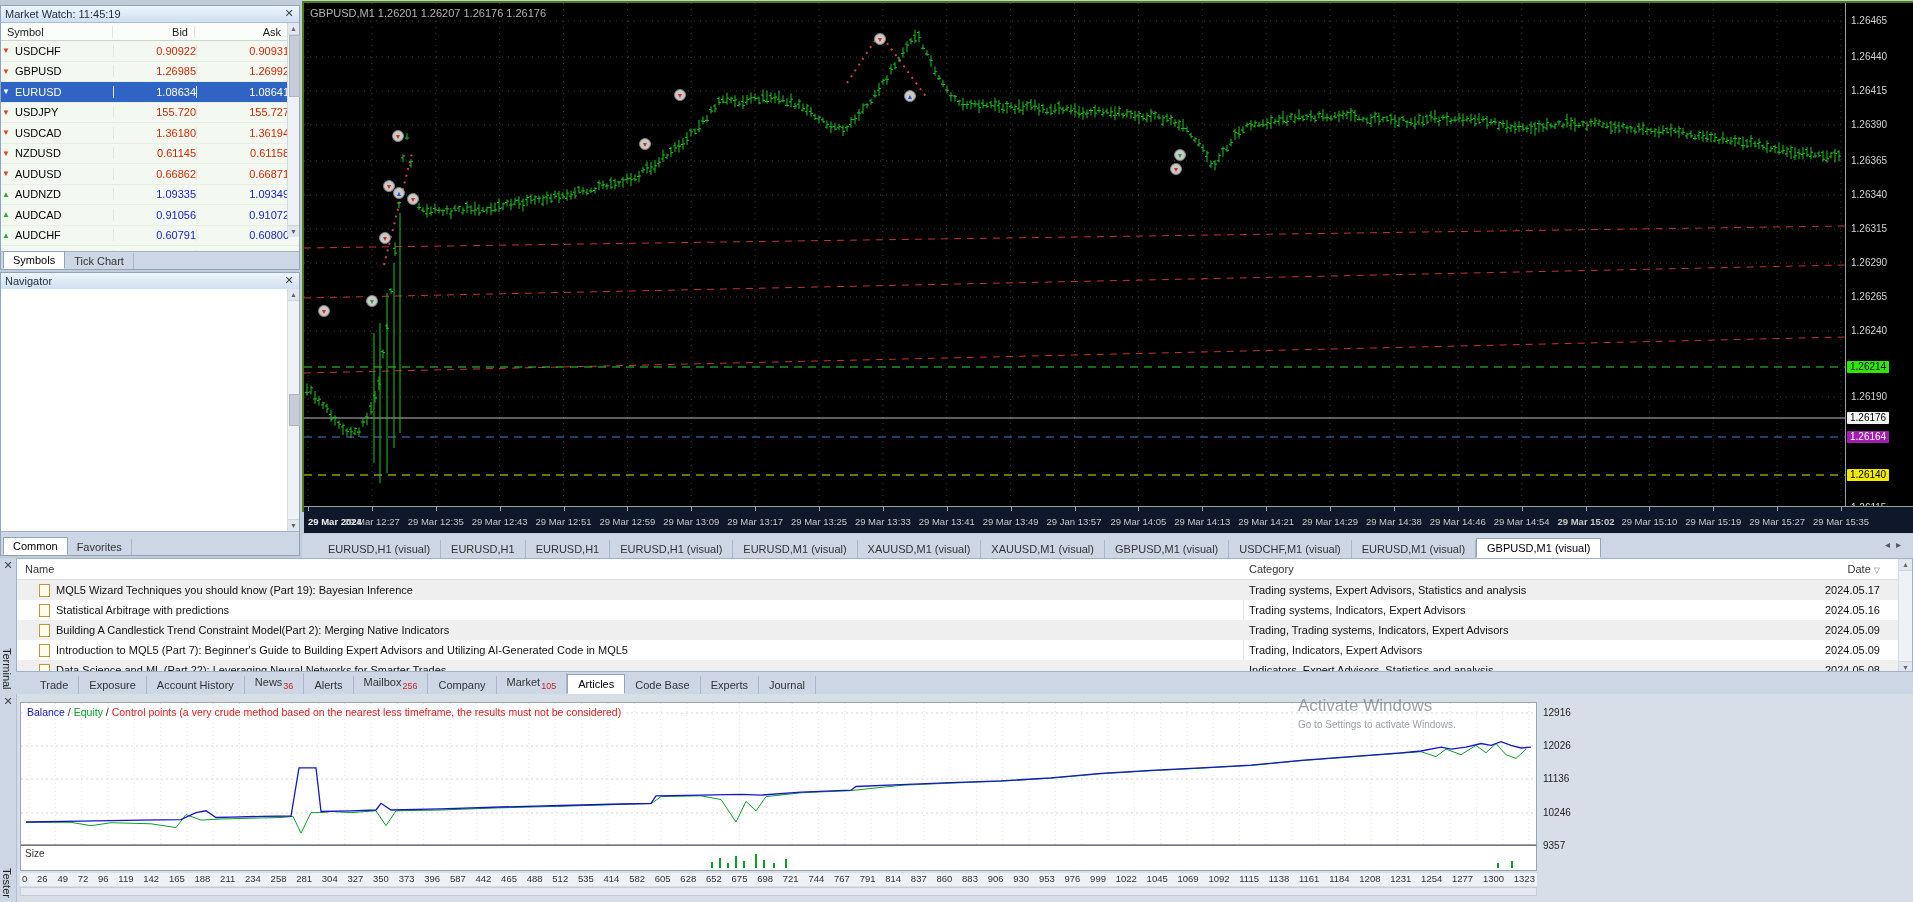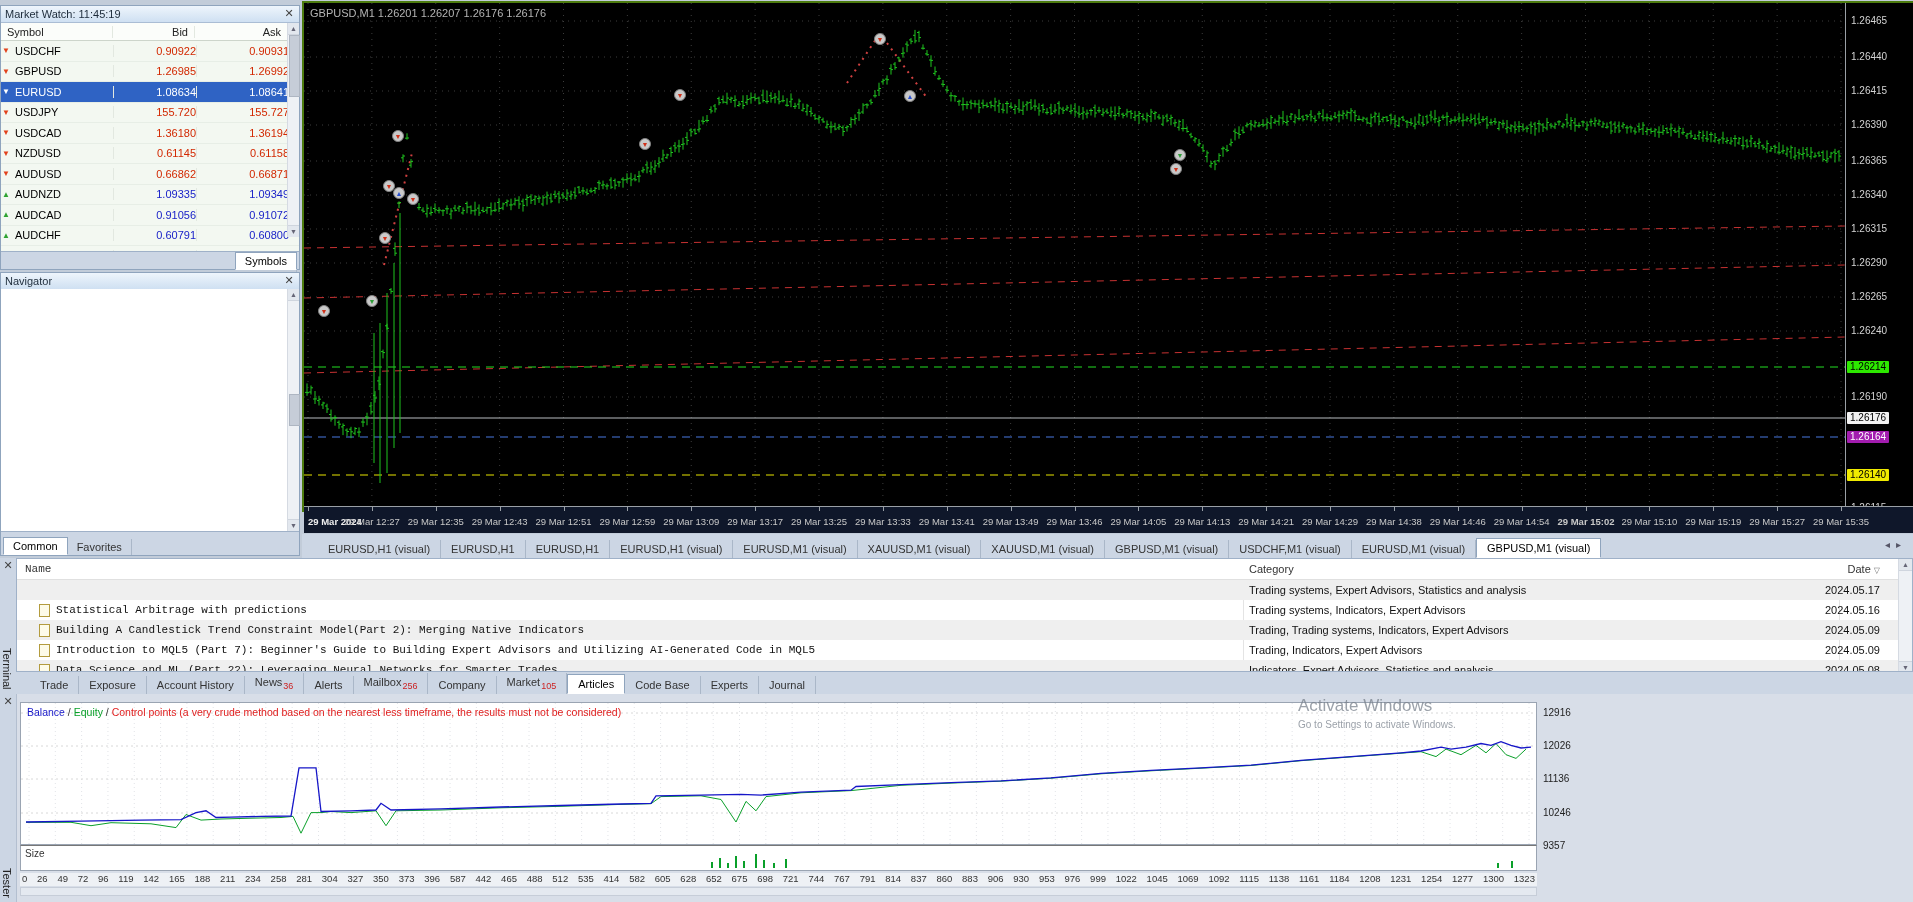--- a/index.html
+++ b/index.html
@@ -53,21 +53,21 @@
   .tab-scroll{position:absolute;right:6px;top:5px;color:#556;font-size:10px;letter-spacing:6px;cursor:pointer;}
   
   #toolbox{position:absolute;left:0;top:558px;width:1913px;height:136px;background:#ccd6e4;}
   .side-strip{position:absolute;left:0;top:0;width:16px;height:100%;background:#ccd6e4;border-right:1px solid #b3bfd0;}
   .side-label{position:absolute;left:1px;bottom:4px;writing-mode:vertical-rl;font-size:11px;color:#222;}
   .strip-x{position:absolute;left:2px;top:2px;}
   #tb-list{position:absolute;left:16px;top:0;width:1897px;height:114px;background:#fff;border:1px solid #9fb1c8;box-sizing:border-box;overflow:hidden;}
   .tb-head{height:20px;display:flex;align-items:center;color:#333;border-bottom:1px solid #e0e0e0;position:relative;}
   .tb-row{height:20px;display:flex;align-items:center;position:relative;color:#111;}
   .tb-row:nth-child(odd){background:#efefef;}
-  .tb-name{position:absolute;left:22px;right:716px;white-space:nowrap;overflow:hidden;display:flex;align-items:center;gap:6px;font-family:Liberation Mono, monospace;}
+  .tb-name{position:absolute;left:22px;right:716px;white-space:nowrap;overflow:hidden;display:flex;align-items:center;gap:6px;}
   .tb-cat{position:absolute;left:1232px;white-space:nowrap;}
   .tb-date{position:absolute;right:32px;}
   .doc-ico{width:9px;height:11px;background:#fdfbe9;border:1px solid #b39b3e;display:inline-block;}
   .colsep{position:absolute;top:0;bottom:0;width:1px;background:#e4e4e4;}
   .tb-sb{position:absolute;right:0;top:0;width:13px;height:114px;background:#eef1f5;border-left:1px solid #d5dae2;}
   #tb-tabs{position:absolute;left:16px;top:114px;width:1897px;height:22px;background:#ccd6e4;display:flex;align-items:flex-end;padding-left:14px;box-sizing:border-box;}
   #tb-tabs .tab{padding:3px 10px;position:relative;}
   .badge{color:#cc2222;font-size:9px;vertical-align:sub;margin-left:1px;}
   
   #tester{position:absolute;left:0;top:694px;width:1913px;height:208px;background:#d8dee8;}
@@ -187,21 +187,21 @@
         </span>
         <span class="c-bid" style="color:#1a22c8">104.117</span>
         <span class="c-ask" style="color:#1a22c8">104.130</span>
       </div>
     </div>
   <div class="mw-sb">
     <div class="sb-btn">▲</div>
     <div class="sb-thumb" style="top:12px;height:60px;"></div>
     <div class="sb-btn bot">▼</div>
   </div>
-  <div class="tabbar" style="height:18px;flex-direction:column;" id="mw-tabs">
+  <div class="tabbar" style="height:18px;" id="mw-tabs">
       <div class="tab active">Symbols</div>
       <div class="tab">Tick Chart</div>
     </div>
 </div>
 
 <div class="panel" id="nav">
   <div class="titlebar">
     <span class="t">Navigator</span>
     <span class="xbtn">✕</span>
   </div>
@@ -361,21 +361,21 @@
       <div class="tlabel" style="left:423.125px;">29 Mar 13:17</div>
       <div class="ttick" style="left:515px;"></div>
       <div class="tlabel" style="left:487px;">29 Mar 13:25</div>
       <div class="ttick" style="left:578.875px;"></div>
       <div class="tlabel" style="left:550.875px;">29 Mar 13:33</div>
       <div class="ttick" style="left:642.75px;"></div>
       <div class="tlabel" style="left:614.75px;">29 Mar 13:41</div>
       <div class="ttick" style="left:706.625px;"></div>
       <div class="tlabel" style="left:678.625px;">29 Mar 13:49</div>
       <div class="ttick" style="left:770.5px;"></div>
-      <div class="tlabel" style="left:742.5px;">29 Mar 13:46</div>
+      <div class="tlabel" style="left:742.5px;">29 Jan 13:57</div>
       <div class="ttick" style="left:834.375px;"></div>
       <div class="tlabel" style="left:806.375px;">29 Mar 14:05</div>
       <div class="ttick" style="left:898.25px;"></div>
       <div class="tlabel" style="left:870.25px;">29 Mar 14:13</div>
       <div class="ttick" style="left:962.125px;"></div>
       <div class="tlabel" style="left:934.125px;">29 Mar 14:21</div>
       <div class="ttick" style="left:1026px;"></div>
       <div class="tlabel" style="left:998px;">29 Mar 14:29</div>
       <div class="ttick" style="left:1089.875px;"></div>
       <div class="tlabel" style="left:1061.875px;">29 Mar 14:38</div>
@@ -418,20 +418,24 @@
   <div id="tb-list">
     <div class="colsep" style="left:1226px;"></div>
     <div class="colsep" style="left:1822px;"></div>
     <div class="tb-head" style="background:#fff;">
       <span class="tb-name" style="left:8px;">Name</span>
       <span class="tb-cat">Category</span>
       <span class="tb-date"><span>Date</span> <span style="color:#777;font-size:8px;">▽</span></span>
     </div>
     <div id="tb-rows">
         <div class="tb-row">
+          <span class="tb-name">
+            <span class="doc-ico"></span>
+            <span>MQL5 Wizard Techniques you should know (Part 19): Bayesian Inference</span>
+          </span>
           <span class="tb-cat">Trading systems, Expert Advisors, Statistics and analysis</span>
           <span class="tb-date">2024.05.17</span>
         </div>
         <div class="tb-row">
           <span class="tb-name">
             <span class="doc-ico"></span>
             <span>Statistical Arbitrage with predictions</span>
           </span>
           <span class="tb-cat">Trading systems, Indicators, Expert Advisors</span>
           <span class="tb-date">2024.05.16</span>

